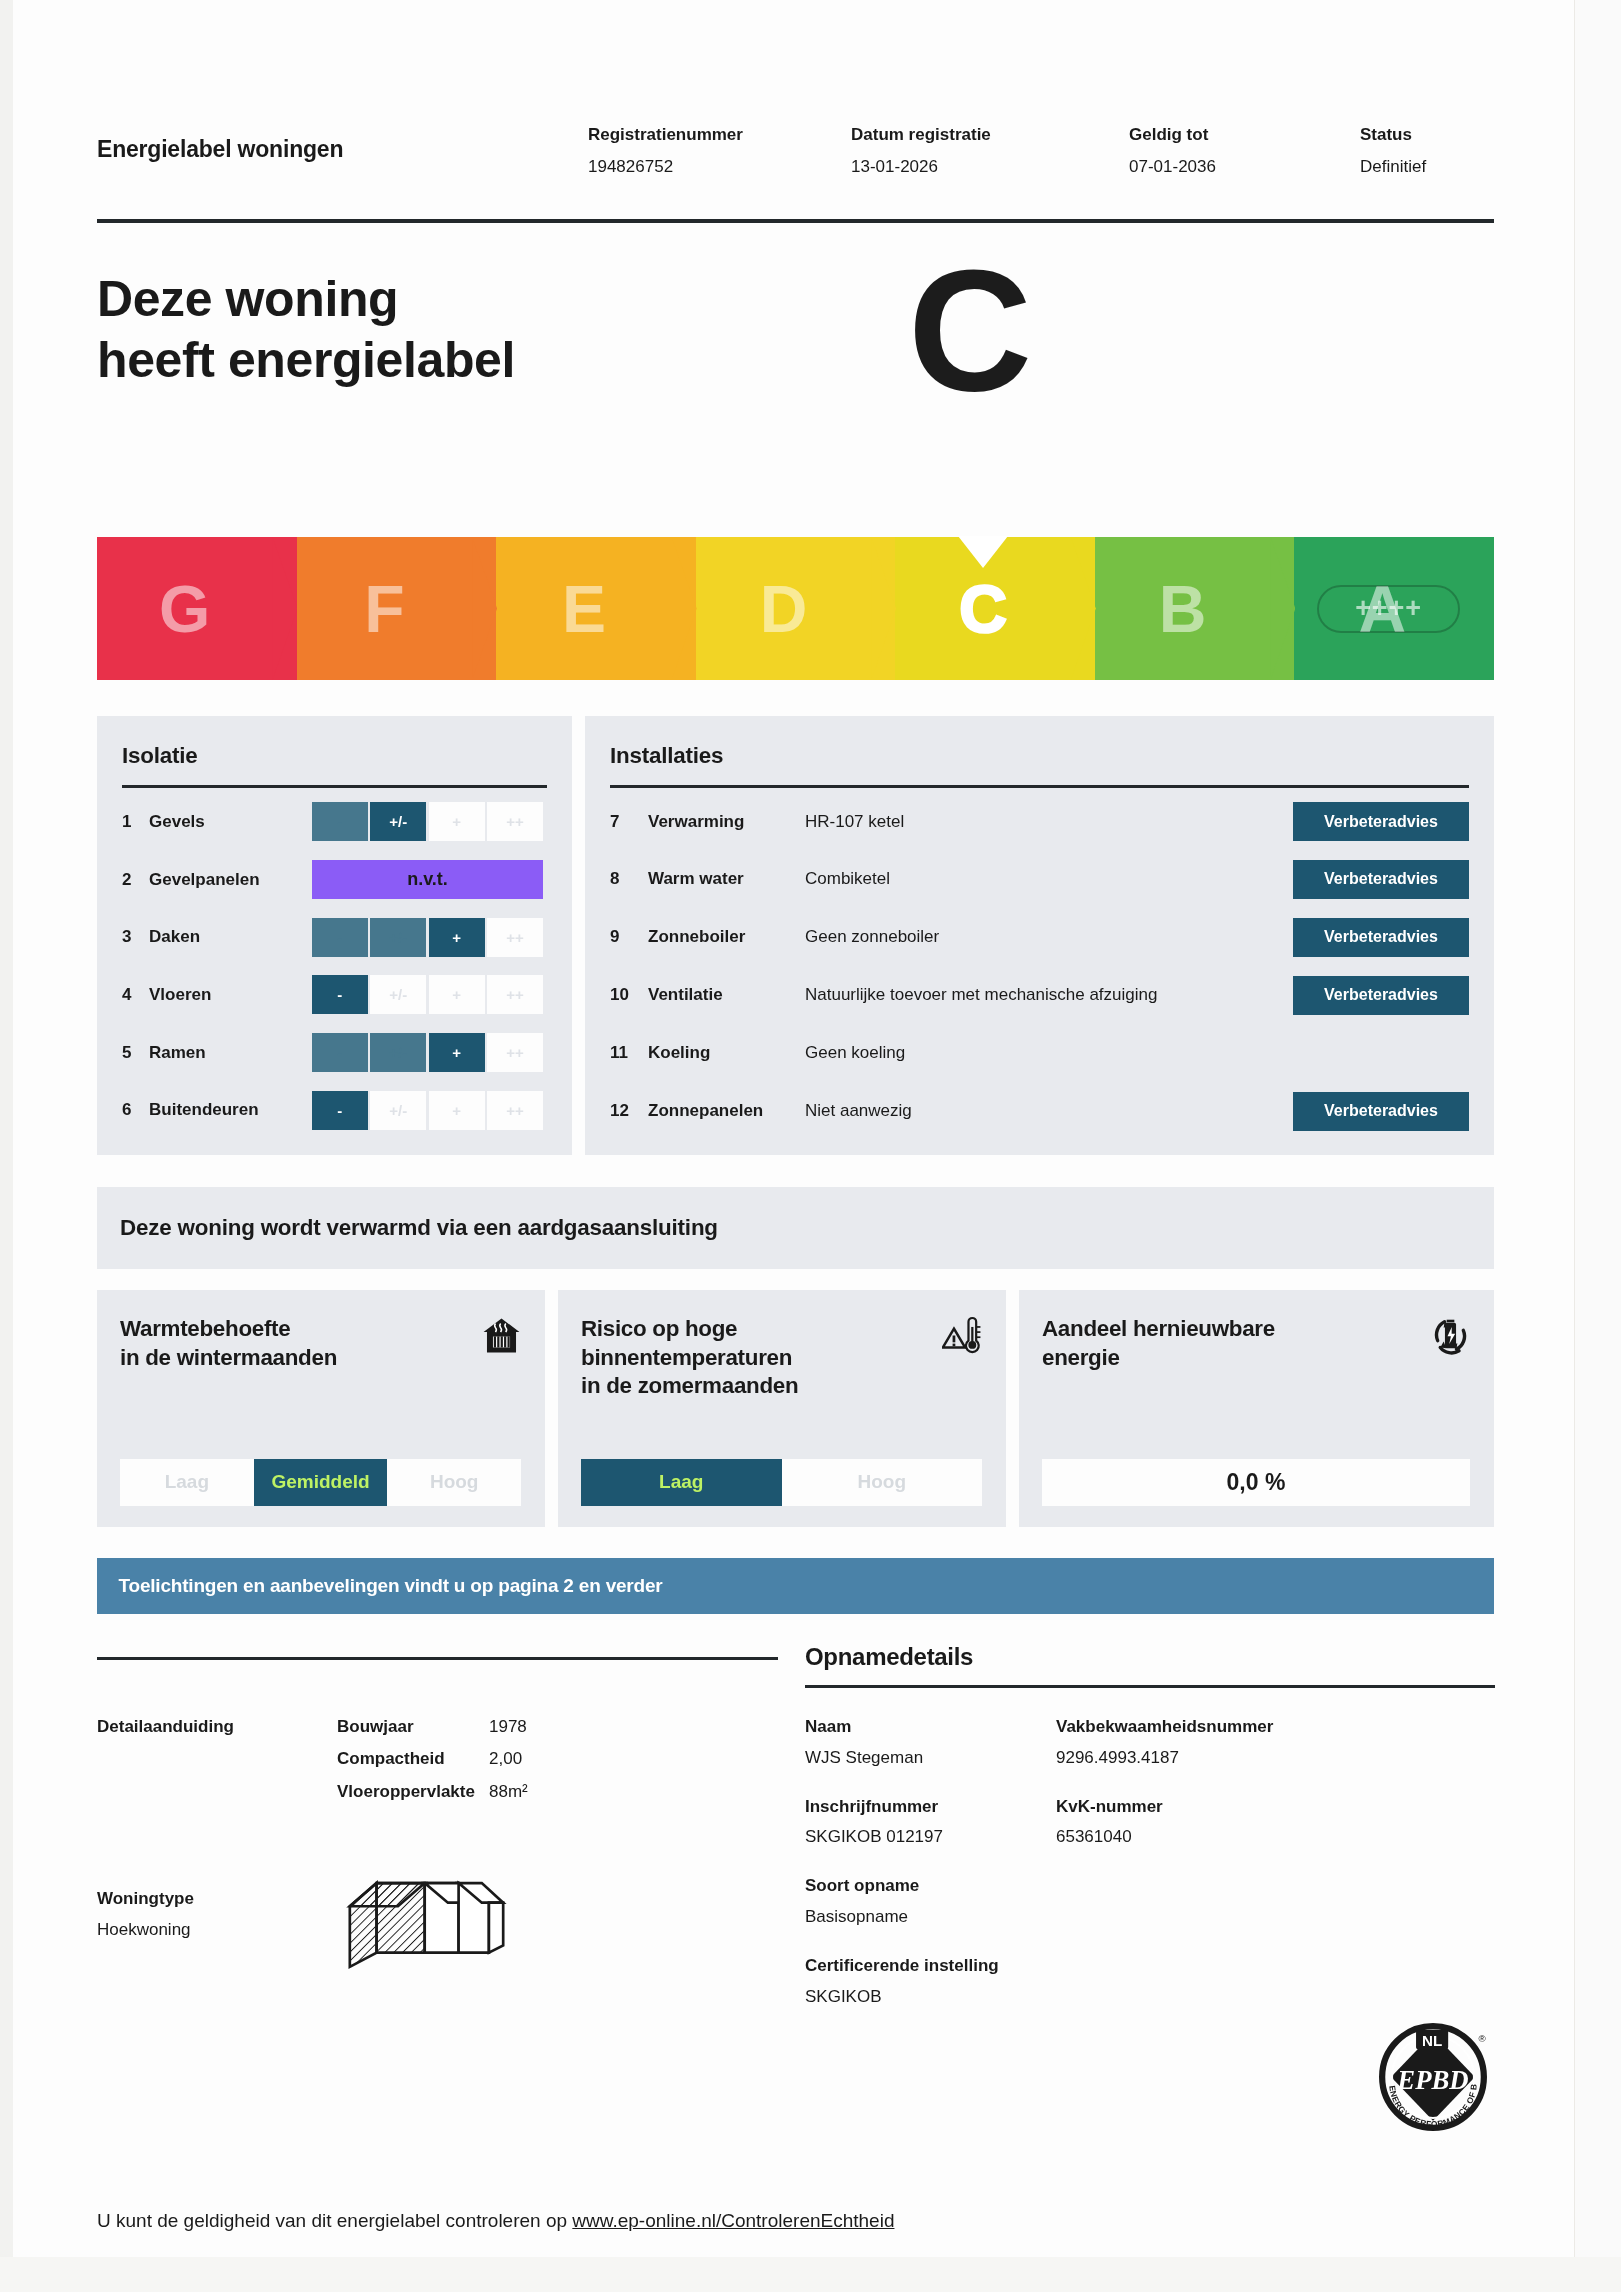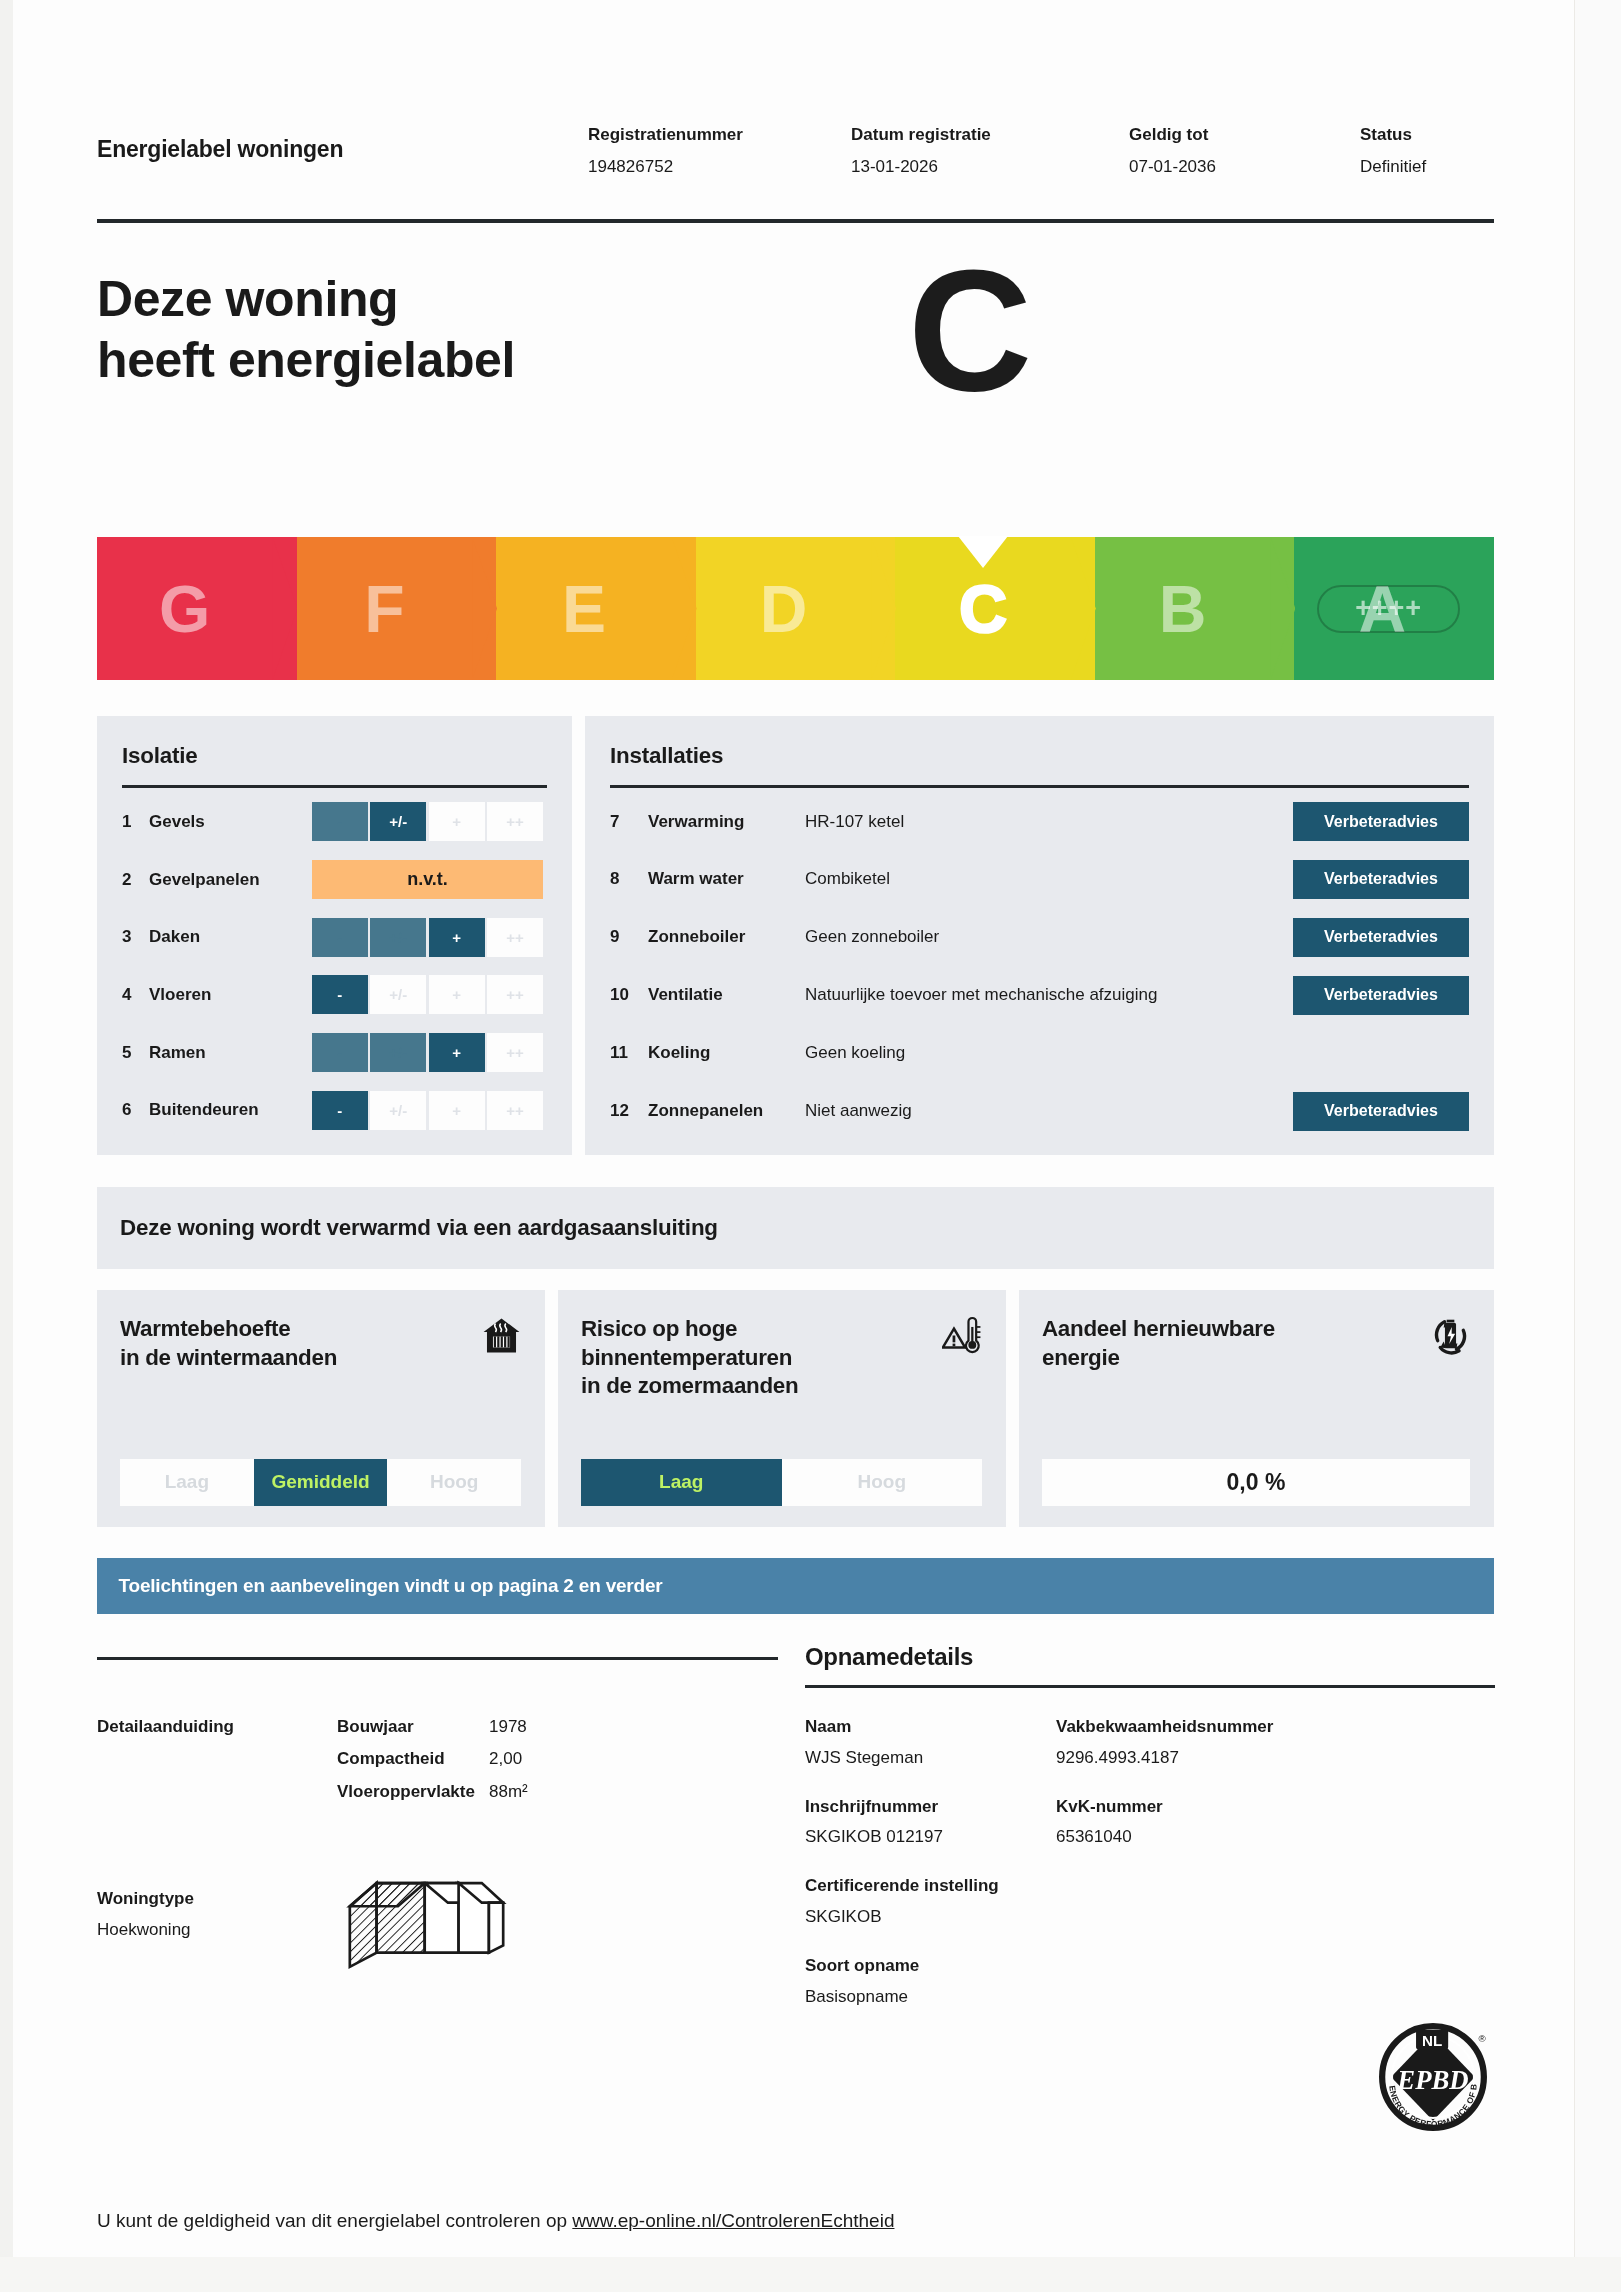--- a/index.html
+++ b/index.html
@@ -134,21 +134,21 @@
     display: flex; width: 231px; height: 39px; gap: 2.7px;
   }
   .rcell {
     flex: 1 1 0; background: #fdfdfd;
     display: flex; align-items: center; justify-content: center;
     font-size: 15px; font-weight: bold; color: #dfe2e7;
   }
   .rcell.fill  { background: #46778d; color: #46778d; }
   .rcell.cur   { background: #1d5670; color: #ffffff; }
   .rcell.nvt-row {
-    background: #fdba74; color: #1a1a1a; font-size: 18px;
+    background: #8b5cf6; color: #1a1a1a; font-size: 18px;
   }
   .rating.nvt { gap: 0; }
 
   .inst-row { display: flex; align-items: center; height: 48px; margin-top: 9.9px; }
   .inst-num { width: 38px; font-size: 17px; font-weight: bold; }
   .inst-name { width: 157px; font-size: 17px; font-weight: bold; }
   .inst-val { flex: 1 1 auto; font-size: 17px; white-space: nowrap; }
   .advice-btn {
     width: 176px; height: 39px; background: #1d5670; color: #ffffff;
     font-size: 16px; font-weight: bold;
@@ -579,29 +579,29 @@
             <div class="f-value r-sub">SKGIKOB 012197</div>
           </div>
           <div class="r-c2">
             <div class="f-label">KvK-nummer</div>
             <div class="f-value r-sub">65361040</div>
           </div>
         </div>
 
         <div class="r-row">
           <div class="r-c1">
+            <div class="f-label">Soort opname</div>
+            <div class="f-value r-sub">Basisopname</div>
+          </div>
+        </div>
+
+        <div class="r-row">
+          <div class="r-c1">
             <div class="f-label">Certificerende instelling</div>
             <div class="f-value r-sub">SKGIKOB</div>
-          </div>
-        </div>
-
-        <div class="r-row">
-          <div class="r-c1">
-            <div class="f-label">Soort opname</div>
-            <div class="f-value r-sub">Basisopname</div>
           </div>
         </div>
 
         <div class="epbd-wrap">
           <svg width="116" height="116" viewBox="0 0 130 130">
             <circle cx="65" cy="65" r="57" fill="none" stroke="#1a1a1a" stroke-width="7"></circle>
             <polygon points="65,16 112,65 65,114 18,65" fill="#1a1a1a"></polygon>
             <circle cx="65" cy="65" r="46" fill="none" stroke="#ffffff" stroke-width="2.4"></circle>
             <text x="65" y="78" font-family="'Liberation Serif', serif" font-size="30" font-weight="bold" font-style="italic" fill="#ffffff" text-anchor="middle">EPBD</text>
             <rect x="46" y="12" width="36" height="22" rx="3" fill="#1a1a1a"></rect>

